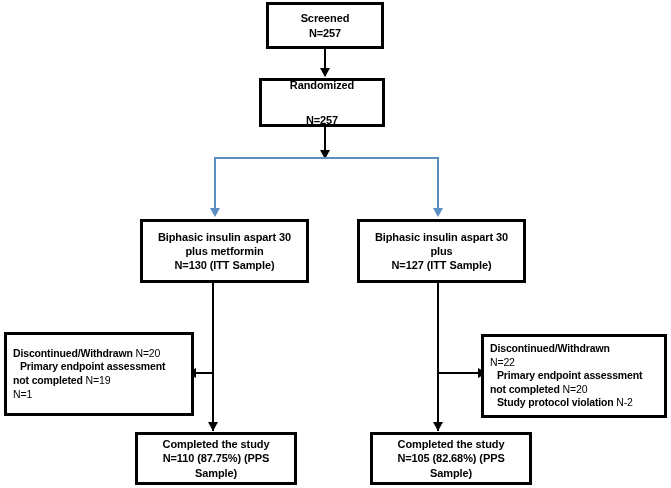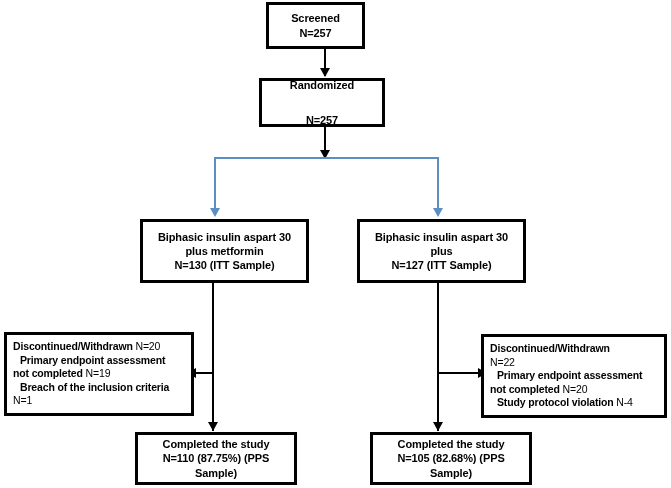--- a/index.html
+++ b/index.html
@@ -86,21 +86,21 @@
     border-top: 5px solid transparent;
     border-bottom: 5px solid transparent;
     border-left: 9px solid #000000;
   }
 </style>
 </head>
 <body>
 
 <div id="canvas">
 
-  <div class="node" style="left:266px; top:2px; width:99px; height:47px;text-align:center;">
+  <div class="node" style="left:266px; top:2px; width:118px; height:47px;text-align:center;">
     <div class="ttl">Screened</div>
     <div class="sub">N=257</div>
   </div>
 
   <div class="conn v" style="left:324px; top:49px; height:27px;"></div>
   <div class="arrow down" style="left:320px; top:68px;"></div>
 
   <div class="node" style="left:259px; top:78px; width:126px; height:49px;gap:20px;">
     <div class="ttl">Randomized</div>
     <div class="sub">N=257</div>
@@ -136,30 +136,29 @@
   <div class="conn v" style="left:437px; top:283px; height:148px;"></div>
   <div class="arrow down" style="left:433px; top:422px;"></div>
 
   <div class="conn h" style="left:438px; top:372px; width:42px;"></div>
   <div class="arrow right" style="left:478px; top:368px;"></div>
 
   <div class="node detail" style="left:4px; top:332px; width:190px; height:84px;">
     <div class="line"><span class="b">Discontinued/Withdrawn</span><span class="n"> N=20</span></div>
     <div class="line ind"><span class="b">Primary endpoint assessment</span></div>
     <div class="line"><span class="b">not completed</span><span class="n"> N=19</span></div>
-    <div class="line ind"><span class="b">Breach of the inclusion criteria</span></div>
     <div class="line"><span class="n">N=1</span></div>
   </div>
 
   <div class="node detail" style="left:481px; top:334px; width:186px; height:84px;">
     <div class="line"><span class="b">Discontinued/Withdrawn</span></div>
     <div class="line"><span class="n">N=22</span></div>
     <div class="line ind"><span class="b">Primary endpoint assessment</span></div>
     <div class="line"><span class="b">not completed</span><span class="n"> N=20</span></div>
-    <div class="line ind"><span class="b">Study protocol violation</span><span class="n"> N-4</span></div>
+    <div class="line ind"><span class="b">Study protocol violation</span><span class="n"> N-2</span></div>
   </div>
 
   <div class="node" style="left:135px; top:432px; width:162px; height:53px;">
     <div class="ttl">Completed the study</div>
     <div class="sub">N=110 (87.75%) (PPS</div>
     <div class="sub">Sample)</div>
   </div>
 
   <div class="node" style="left:370px; top:432px; width:162px; height:53px;">
     <div class="ttl">Completed the study</div>

